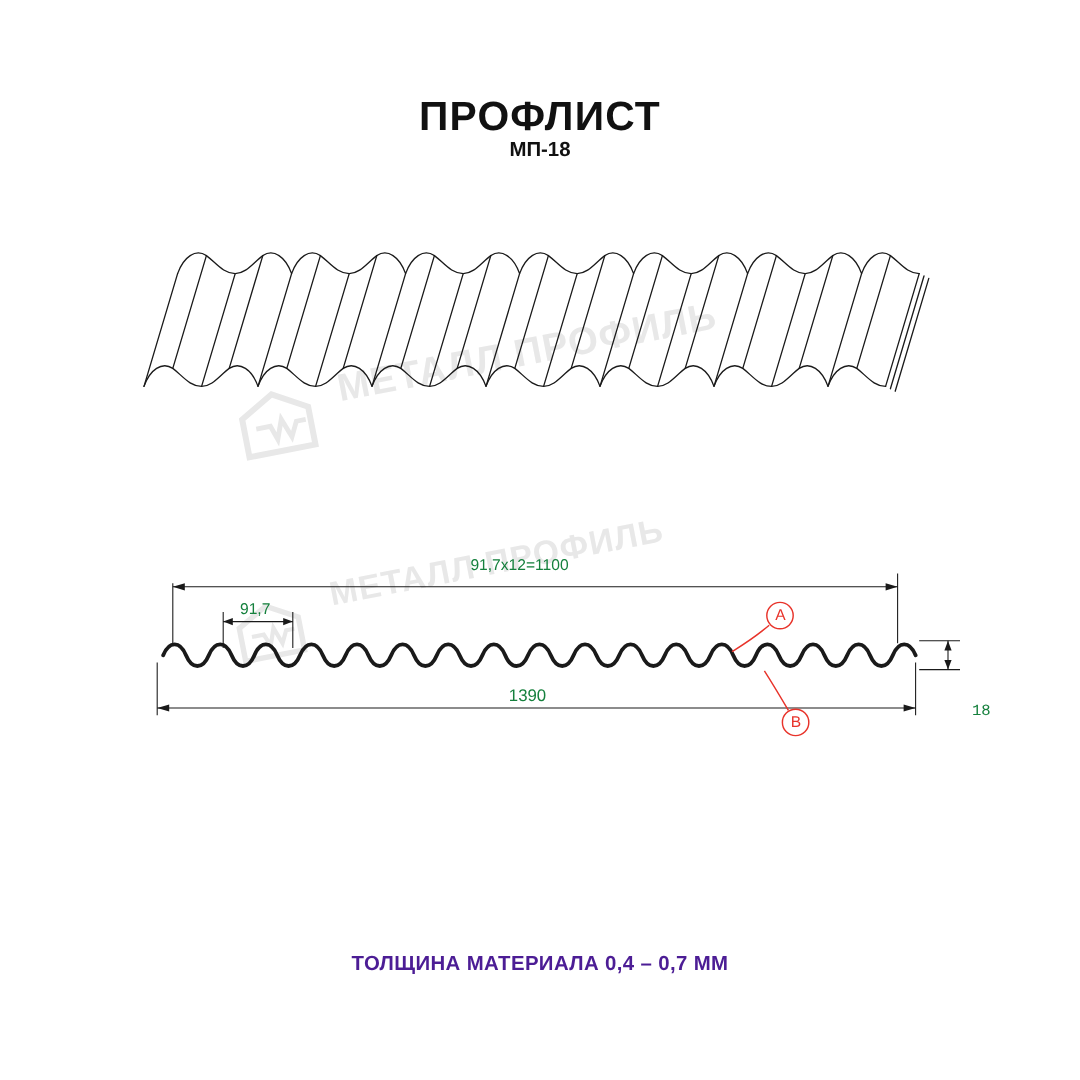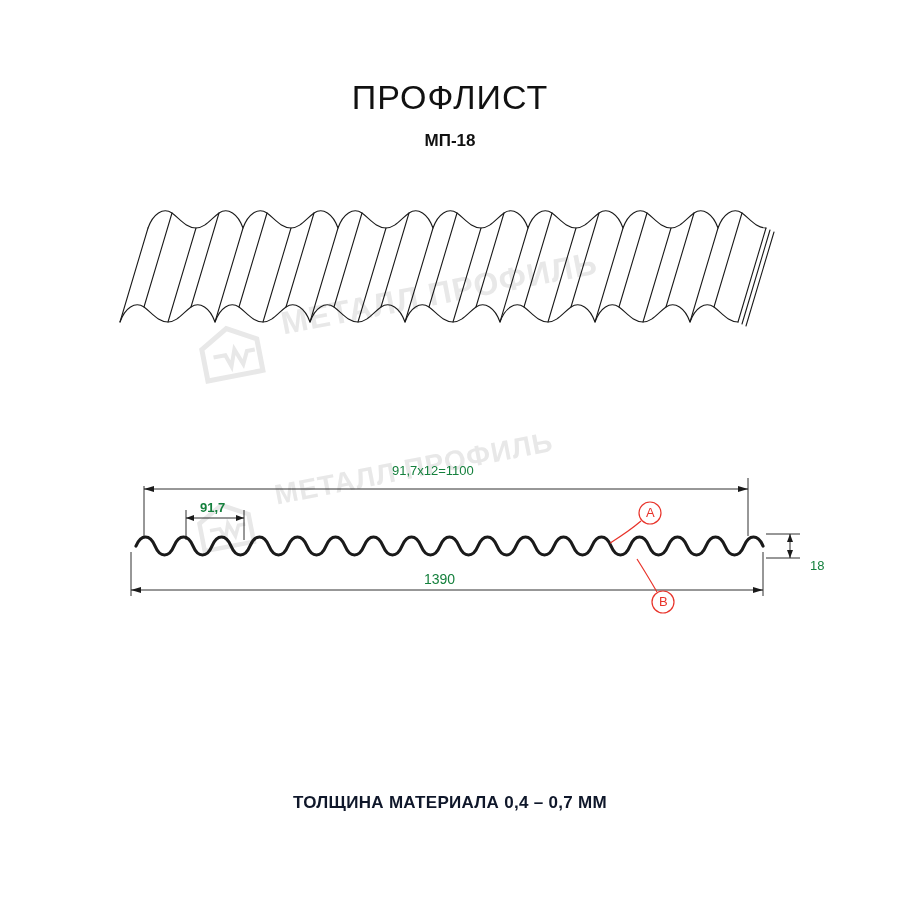--- a/index.html
+++ b/index.html
@@ -19,43 +19,43 @@
     position: absolute;
     inset: 0;
   }
   .title {
     position: absolute;
     top: 78px;
     left: 0;
     width: 900px;
     text-align: center;
     font-size: 34px;
-    font-weight: normal;
+    font-weight: bold;
     letter-spacing: 1px;
     color: #111;
   }
   .subtitle {
     position: absolute;
-    top: 131px;
+    top: 115px;
     left: 0;
     width: 900px;
     text-align: center;
     font-size: 17px;
     font-weight: bold;
     color: #111;
   }
   .footnote {
     position: absolute;
     top: 793px;
     left: 0;
     width: 900px;
     text-align: center;
     font-size: 17px;
     font-weight: bold;
-    color: #0f172a;
+    color: #4c1d95;
     letter-spacing: 0.3px;
   }
   svg.layer {
     position: absolute;
     top: 0;
     left: 0;
     width: 900px;
     height: 900px;
   }
   .wm {
@@ -282,22 +282,22 @@
       <circle cx="650" cy="513" r="11" fill="none" stroke="#e8332a" stroke-width="1.2"></circle>
       <path d="M641,521 C628,532 618,538 610,543" fill="none" stroke="#e8332a" stroke-width="1.2"></path>
     </g>
     <g>
       <circle cx="663" cy="602" r="11" fill="none" stroke="#e8332a" stroke-width="1.2"></circle>
       <path d="M657,592 C650,580 644,570 637,559" fill="none" stroke="#e8332a" stroke-width="1.2"></path>
     </g>
   </svg>
 
   <div class="dim-label" style="top:463px; left:392px;">91,7x12=1100</div>
-  <div class="dim-label" style="top:500px; left:200px;font-weight:bold;">91,7</div>
+  <div class="dim-label" style="top:500px; left:200px;">91,7</div>
   <div class="dim-label" style="top:571px; left:424px; font-size:14px;">1390</div>
-  <div class="dim-label" style="top:558px; left:810px;">18</div>
+  <div class="dim-label" style="top:585px; left:810px;font-family:Liberation Mono, monospace;">18</div>
 
   <div class="callout-label" style="top:505px; left:646px;">A</div>
   <div class="callout-label" style="top:594px; left:659px;">B</div>
 
   <div class="footnote">ТОЛЩИНА МАТЕРИАЛА 0,4 – 0,7 ММ</div>
 
 </div>
 
 </body></html>

